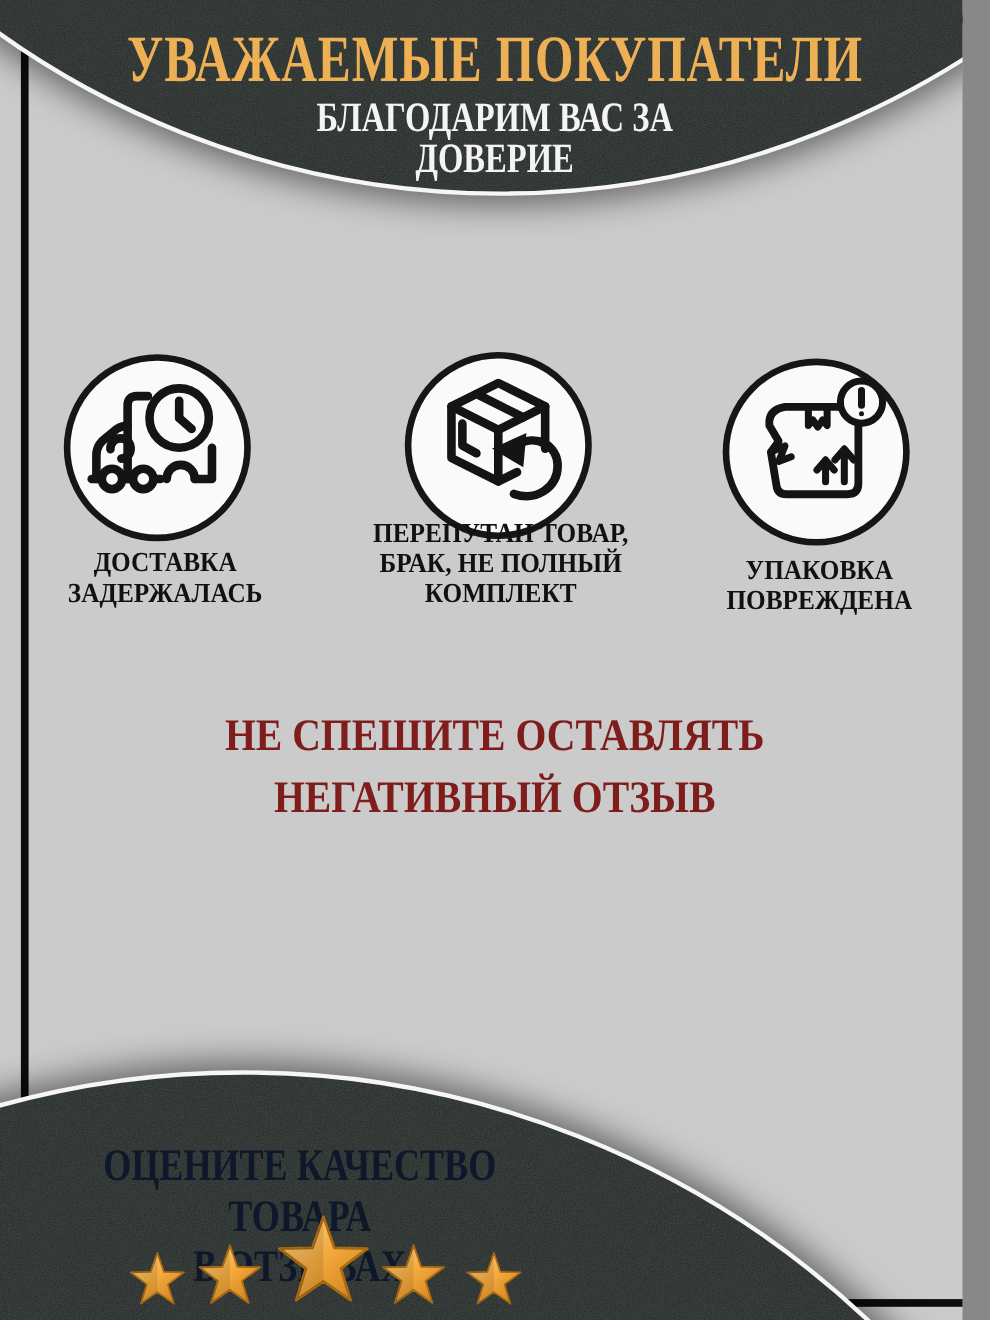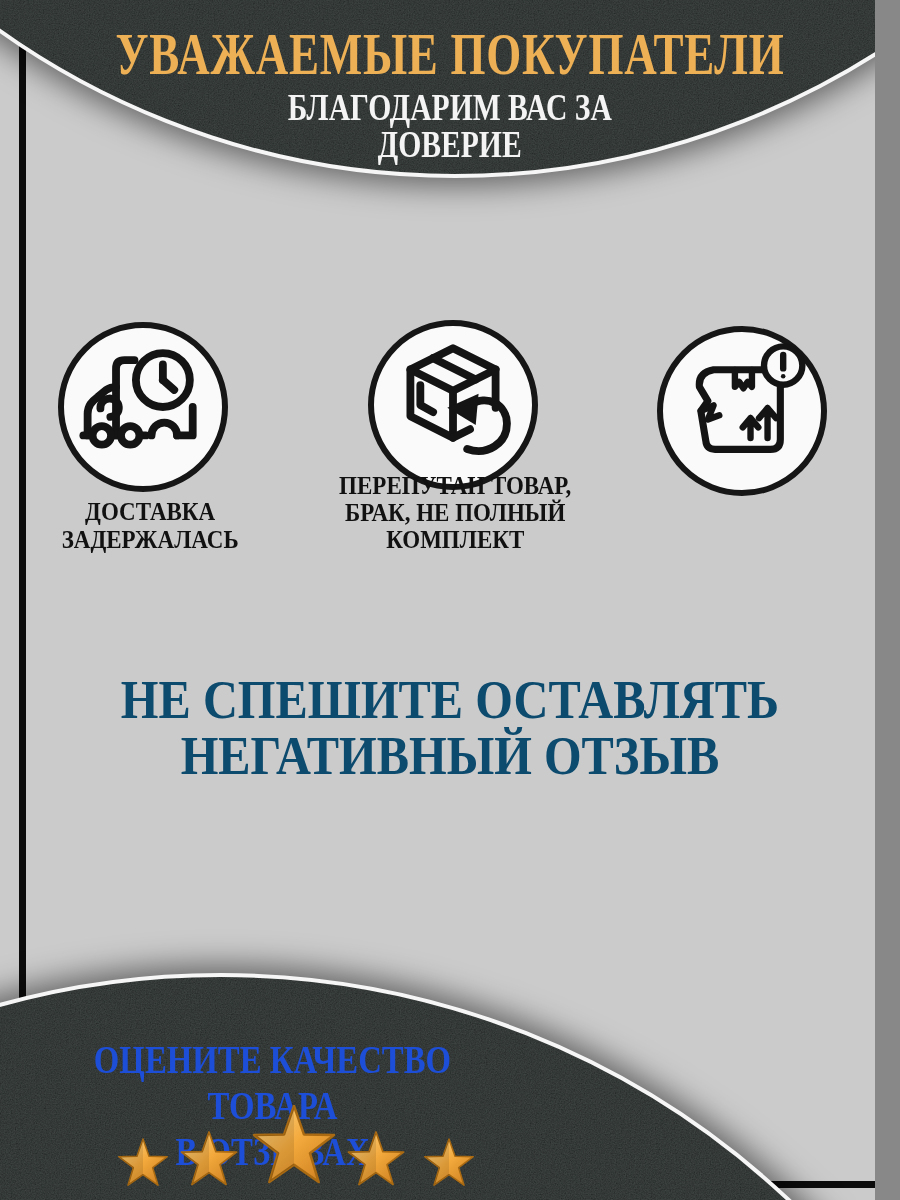--- a/index.html
+++ b/index.html
@@ -25,25 +25,25 @@
   
   .tx{position:absolute;left:0;width:900px;text-align:center;font-weight:bold;z-index:3;}
   .tx .in{display:inline-block;}
   .ln{display:block;}
   .title{top:23px;font-size:60px;line-height:62px;color:#edb055;letter-spacing:1px;}
   .title .in{transform:scaleX(.75);}
   .subtitle{top:89px;font-size:38px;line-height:37px;color:#f4f4f4;}
   .subtitle .in{transform:scaleX(.78);}
   .intro{top:197px;font-size:32px;line-height:36px;color:#141414;}
   .intro .in{transform:scaleX(.87);}
-  .warning{top:672px;font-size:55px;line-height:56px;color:#0c4a6e;}
+  .warning{top:640px;font-size:41px;line-height:56px;color:#7f1d1d;}
   .warning .in{transform:scaleX(.88);}
   .support{top:780px;font-size:37px;line-height:45px;color:#141414;}
   .support .in{transform:scaleX(.82);}
-  .footer-text{top:1036px;width:545px;font-size:41px;line-height:46px;color:#1d4ed8;}
+  .footer-text{top:1036px;width:545px;font-size:41px;line-height:46px;color:#0f172a;}
   .footer-text .in{transform:scaleX(.80);}
   
   .icon-circle{
     position:absolute;width:170px;height:170px;border-radius:50%;
     background:#fafafa;border:6px solid #161616;box-sizing:border-box;z-index:3;
   }
   .icon-circle svg{position:absolute;inset:8px;width:142px;height:142px;}
   .ic1{left:58px;top:322px;}
   .ic2{left:368px;top:320px;}
   .ic3{left:657px;top:326px;}
@@ -146,20 +146,26 @@
       <path d="M30,21 H70 Q77,21 77,28 V70 Q77,77 70,77 H31 Q25,77 24.5,71 L21,50 L26,43 L20,33 Q19,23 30,21 Z"></path>
       <path d="M21,50 L30,46 L26,56 L34,53" stroke-width="4.5"></path>
       <path d="M45,21 V33 L48,29.5 L51,34 L54,29.5 L57,33 V21" stroke-width="4.5"></path>
       <path d="M56,69 V55 M56,55 l-5.5,6.5 M56,55 l5.5,6.5" stroke-width="4.5"></path>
       <path d="M68,69 V48 M68,48 l-6,7 M68,48 l6,7" stroke-width="4.5"></path>
       <circle cx="79" cy="18" r="13.5" fill="#fafafa" stroke-width="4.5"></circle>
       <path d="M79,10.5 V20" stroke-width="4.5"></path>
       <circle cx="79" cy="25.5" r="1.6" fill="#141414" stroke="none"></circle>
     </svg>
   </div>
+  <div class="lbl lb3">
+    <span class="in">
+      <span class="ln">УПАКОВКА</span>
+      <span class="ln">ПОВРЕЖДЕНА</span>
+    </span>
+  </div>
 
   <div class="tx warning">
     <span class="in">
       <span class="ln">НЕ СПЕШИТЕ ОСТАВЛЯТЬ</span>
       <span class="ln">НЕГАТИВНЫЙ ОТЗЫВ</span>
     </span>
   </div>
 
 
   <div class="tx footer-text">

